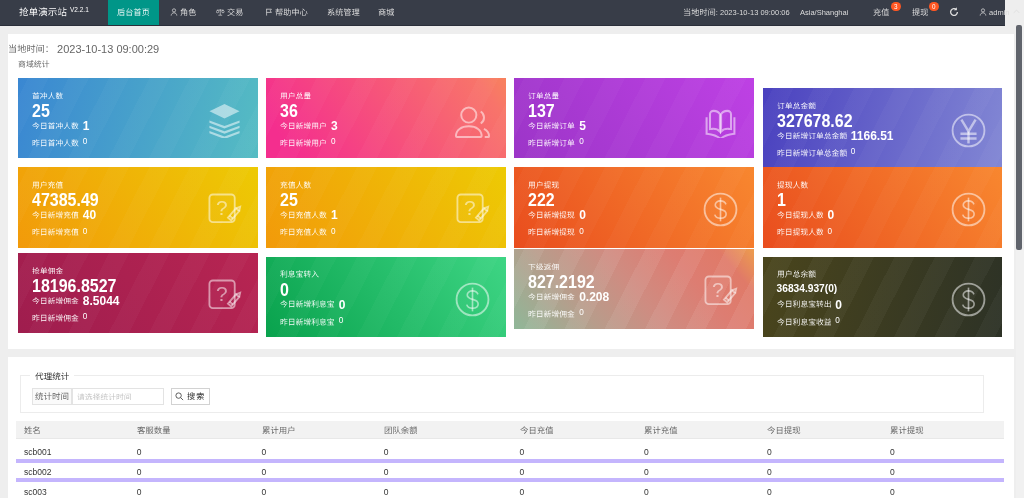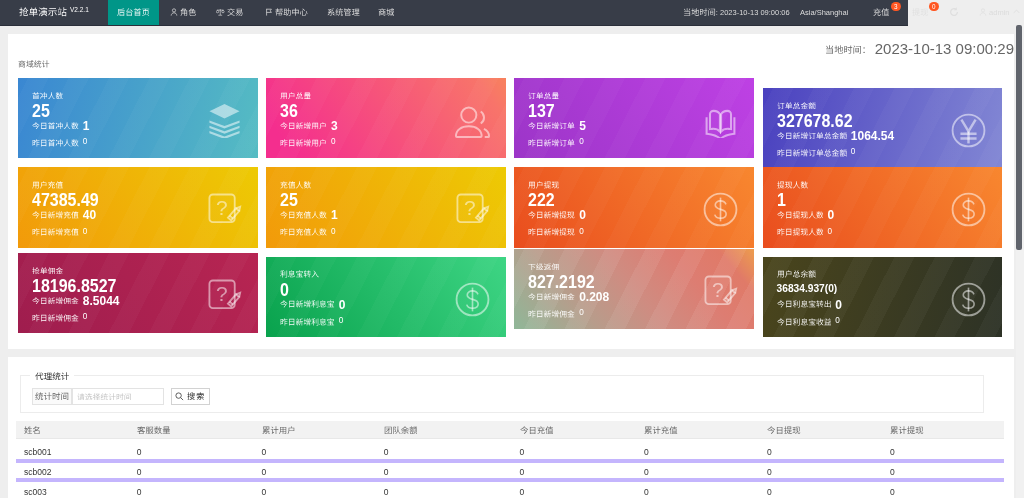--- a/index.html
+++ b/index.html
@@ -1,29 +1,29 @@
 <!DOCTYPE html>
 <html><head><meta charset="utf-8"><style>
 *{margin:0;padding:0;box-sizing:border-box}
 html,body{width:1024px;height:498px;overflow:hidden}
 body{position:relative;background:#eeeeee;font-family:"Liberation Sans",sans-serif;font-synthesis:none}
 svg{display:inline-block}
 .w{fill:#fff}.nv{fill:#e0e0e0}.g6{fill:#666}.g3{fill:#333}.ph{fill:#c2c2c2}
-#nav{position:absolute;left:0;top:0;width:908px;height:25px;background:#383d48;box-shadow:0 1px 0 #2b2f3a}
+#nav{position:absolute;left:0;top:0;width:1005px;height:25px;background:#383d48;box-shadow:0 1px 0 #2b2f3a}
 #logo{position:absolute;left:19px;top:7.3px}#logo svg{display:block}
 #ver{position:absolute;left:51px;top:-1.8px;color:#fff;font-size:6.5px}
 .tab{position:absolute;top:0;height:25px;line-height:25px;color:#e0e0e0;font-size:8.2px;white-space:nowrap}
 .tab svg{vertical-align:-1.2px}
 .act{background:#009688;line-height:25px}
 .act svg{vertical-align:-1.2px}
 #nright{position:absolute;left:0;top:0;width:1024px;height:25px;color:#dcdcdc;font-size:7.5px;white-space:nowrap}
 #nright>span{position:absolute;top:0;height:25px;line-height:25px}
 .bdg{position:absolute;top:1.5px;background:#ff5722;color:#fff;font-style:normal;font-size:6.3px;width:9.5px;height:9.5px;line-height:9.5px;border-radius:5px;text-align:center}
 #p1{position:absolute;left:8px;top:34px;width:1006px;height:315px;background:#fff}
-#ptime{position:absolute;left:0;width:100%;top:9.5px;text-align:right;font-size:15px;line-height:10px;color:#666}
+#ptime{position:absolute;left:0;width:100%;top:9.5px;text-align:left;font-size:11px;line-height:10px;color:#666}
 #plabel{position:absolute;left:10.3px;top:26px}#plabel svg{display:block}
 .card{position:absolute;width:239.5px;height:80.3px;color:#fff;overflow:hidden}
 .stripes{position:absolute;left:-20px;top:-20px;right:-20px;bottom:-20px;background:repeating-linear-gradient(117deg,rgba(255,255,255,.032) 0 18px,rgba(255,255,255,0) 18px 36px)}
 .ct1{position:absolute;left:14px;top:13.5px}
 .ct1 svg{display:block}
 .num{position:absolute;left:14px;top:23.8px;font-size:18.6px;line-height:1;font-weight:bold;transform:scaleX(.86);transform-origin:0 0;white-space:nowrap}
 .nsm{position:absolute;left:14px;top:27.2px;font-size:10.2px;line-height:1;font-weight:bold}
 .cl3{position:absolute;left:14px;top:42.1px;display:flex;align-items:flex-start}
 .cl3 svg{margin-top:1.45px}
 .cl3 b{font-size:12px;line-height:1;margin-left:4px}
@@ -377,21 +377,21 @@
           <use href="#g4ECA" x="0"></use>
           <use href="#g65E5" x="1000"></use>
           <use href="#g65B0" x="2000"></use>
           <use href="#g589E" x="3000"></use>
           <use href="#g8BA2" x="4000"></use>
           <use href="#g5355" x="5000"></use>
           <use href="#g603B" x="6000"></use>
           <use href="#g91D1" x="7000"></use>
           <use href="#g989D" x="8000"></use>
         </svg>
-        <b>1064.54</b>
+        <b>1166.51</b>
       </div>
       <div class="cl4">
         <svg class="w" style="width:70.20px;height:7.8px;vertical-align:-0.94px;" viewBox="0 -880 9000 1000">
           <use href="#g6628" x="0"></use>
           <use href="#g65E5" x="1000"></use>
           <use href="#g65B0" x="2000"></use>
           <use href="#g589E" x="3000"></use>
           <use href="#g8BA2" x="4000"></use>
           <use href="#g5355" x="5000"></use>
           <use href="#g603B" x="6000"></use>

